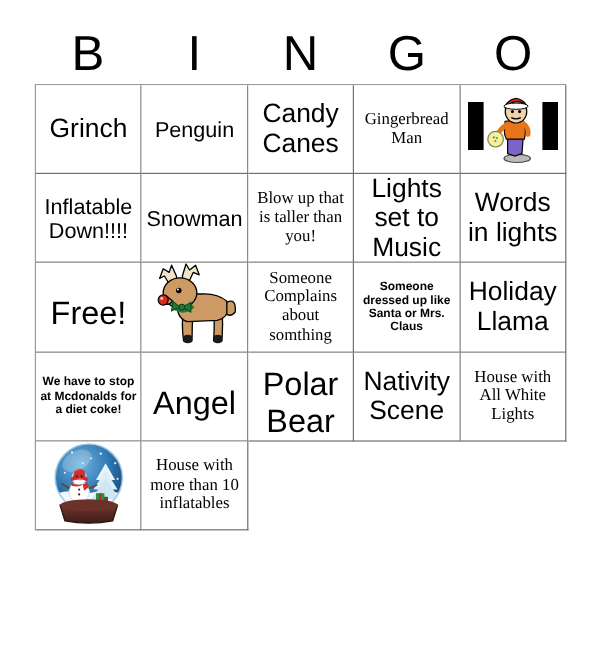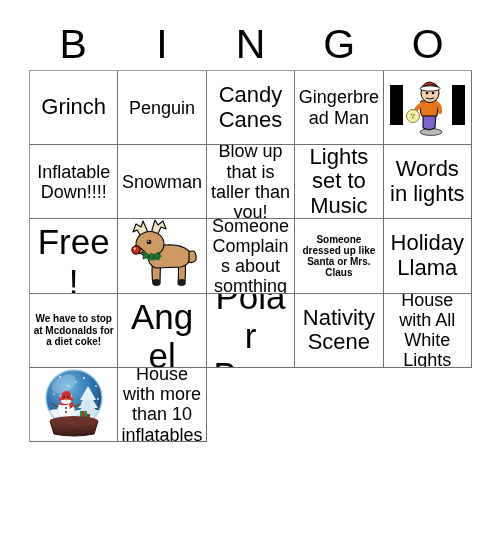--- a/index.html
+++ b/index.html
@@ -72,24 +72,24 @@
   }
 
   .cell .txt {
     display: block;
     width: 100%;
     line-height: 1.12;
     word-wrap: break-word;
   }
 
   
-  .cell[data-size="xl"] .txt { font-size: 35px; margin-top: 11px; }
+  .cell[data-size="xl"] .txt { font-size: 27px; margin-top: 11px; }
   .cell[data-size="lg"] .txt { font-size: 22px; }
   .cell[data-size="md"] .txt { font-size: 18px; }
-  .cell[data-size="sm"] .txt { font-size: 18px; }
+  .cell[data-size="sm"] .txt { font-size: 14px; font-family: Liberation Serif, serif; }
   .cell[data-size="xs"] .txt { font-size: 10px; font-weight: bold; }
 
   
   .img-wrap {
     width: 100%;
     height: 100%;
     display: flex;
     align-items: center;
     justify-content: center;
     position: relative;

